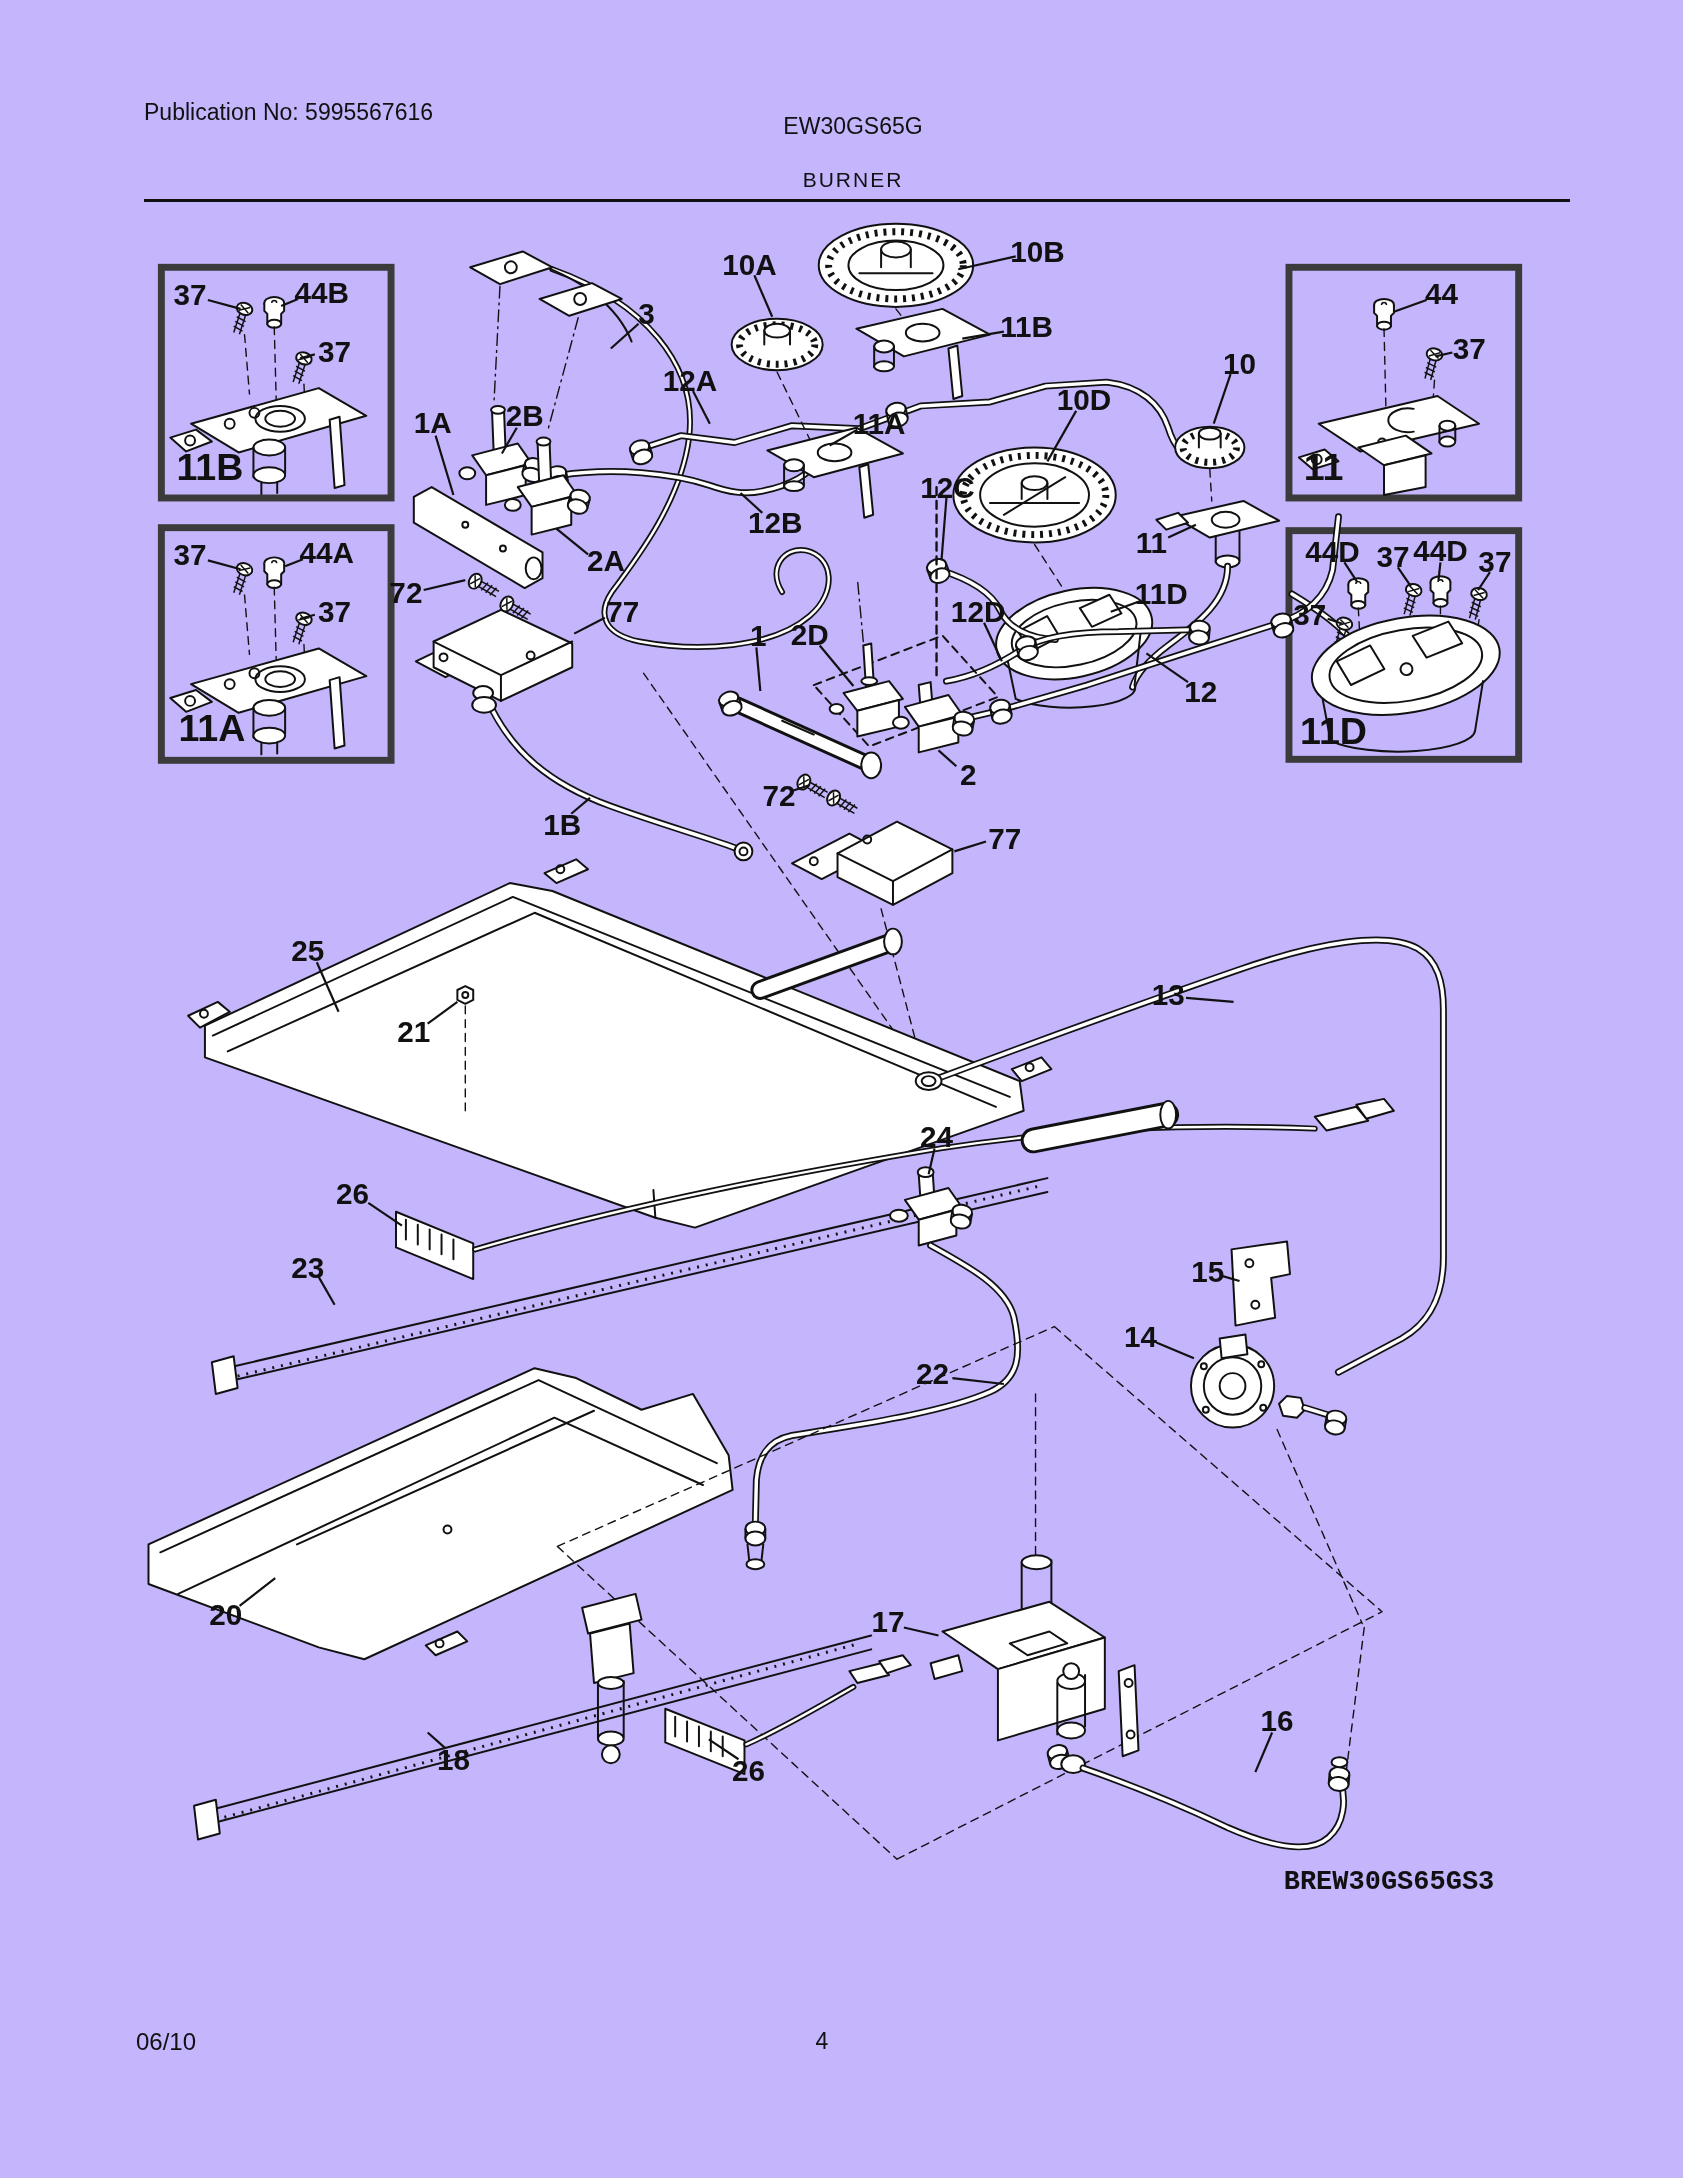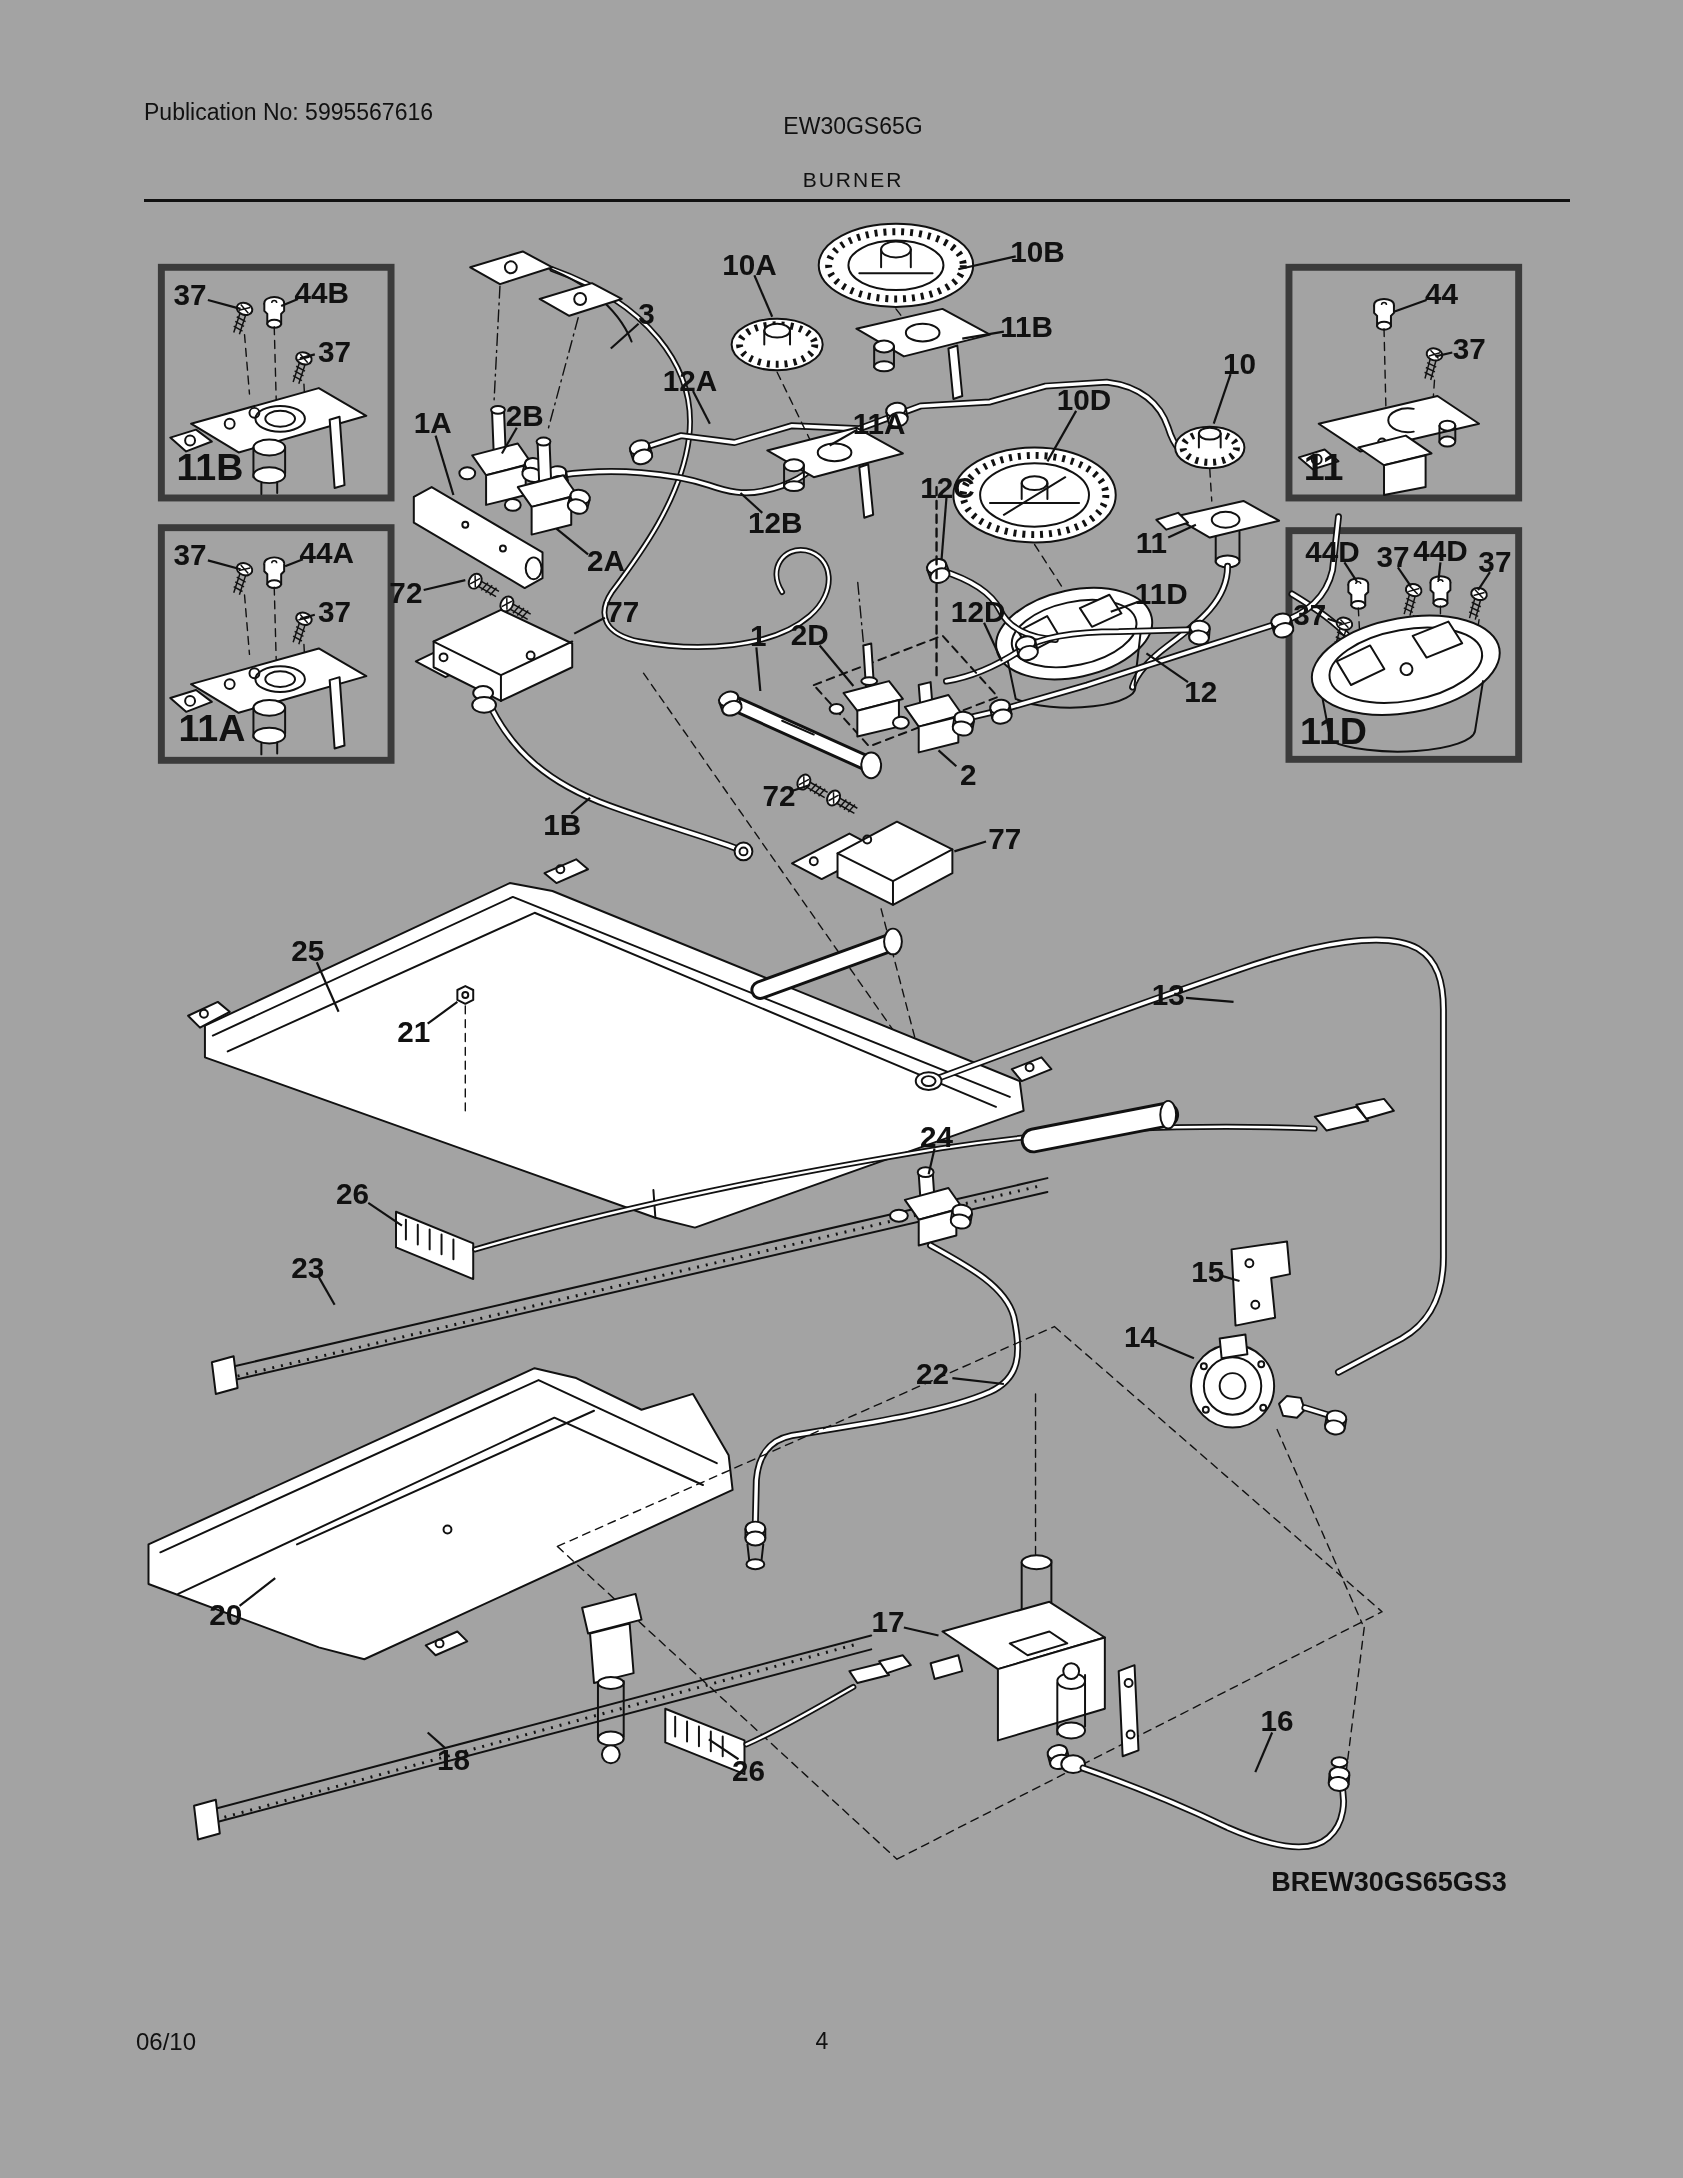--- a/index.html
+++ b/index.html
@@ -1,22 +1,22 @@
 <!DOCTYPE html>
 <html><head>
 <meta charset="utf-8">
 <style>
   html,body{margin:0;padding:0;background:#e8e8e8;}
-  #page{position:relative;width:1683px;height:2178px;background:#a3a3a3;margin:0 auto;
+  #page{position:relative;width:1683px;height:2178px;background:#c4b5fd;margin:0 auto;
         font-family:"Liberation Sans", sans-serif;color:#111;overflow:hidden;}
   .hdr{position:absolute;font-size:23px;white-space:nowrap;}
   .ctr{transform:translateX(-50%);}
   #title{position:absolute;font-size:21px;letter-spacing:2px;white-space:nowrap;}
   #rule{position:absolute;left:144px;top:199px;width:1426px;height:3px;background:#111;}
-  #brew{position:absolute;font-size:27px;font-weight:bold;white-space:nowrap;}
+  #brew{position:absolute;font-size:27px;font-weight:bold;white-space:nowrap;font-family:Liberation Mono, monospace;}
   #date{position:absolute;left:136px;top:2028px;font-size:24px;}
   #pagenum{position:absolute;left:822px;top:2028px;font-size:23px;transform:translateX(-50%);}
   svg{position:absolute;left:0;top:0;}
   .ln{fill:none;stroke:#111;stroke-width:2;stroke-linejoin:round;stroke-linecap:round;}
   .fw{fill:#fff;stroke:#111;stroke-width:2;stroke-linejoin:round;}
   .thin{stroke-width:1.4;}
   .dash{stroke-dasharray:8 6;}
   .ddot{stroke-dasharray:12 5 2 5;}
   .teeth{fill:none;stroke:#111;stroke-width:7;stroke-dasharray:3 6;}
   .pipe-o{fill:none;stroke:#111;stroke-width:7;stroke-linecap:round;stroke-linejoin:round;}

